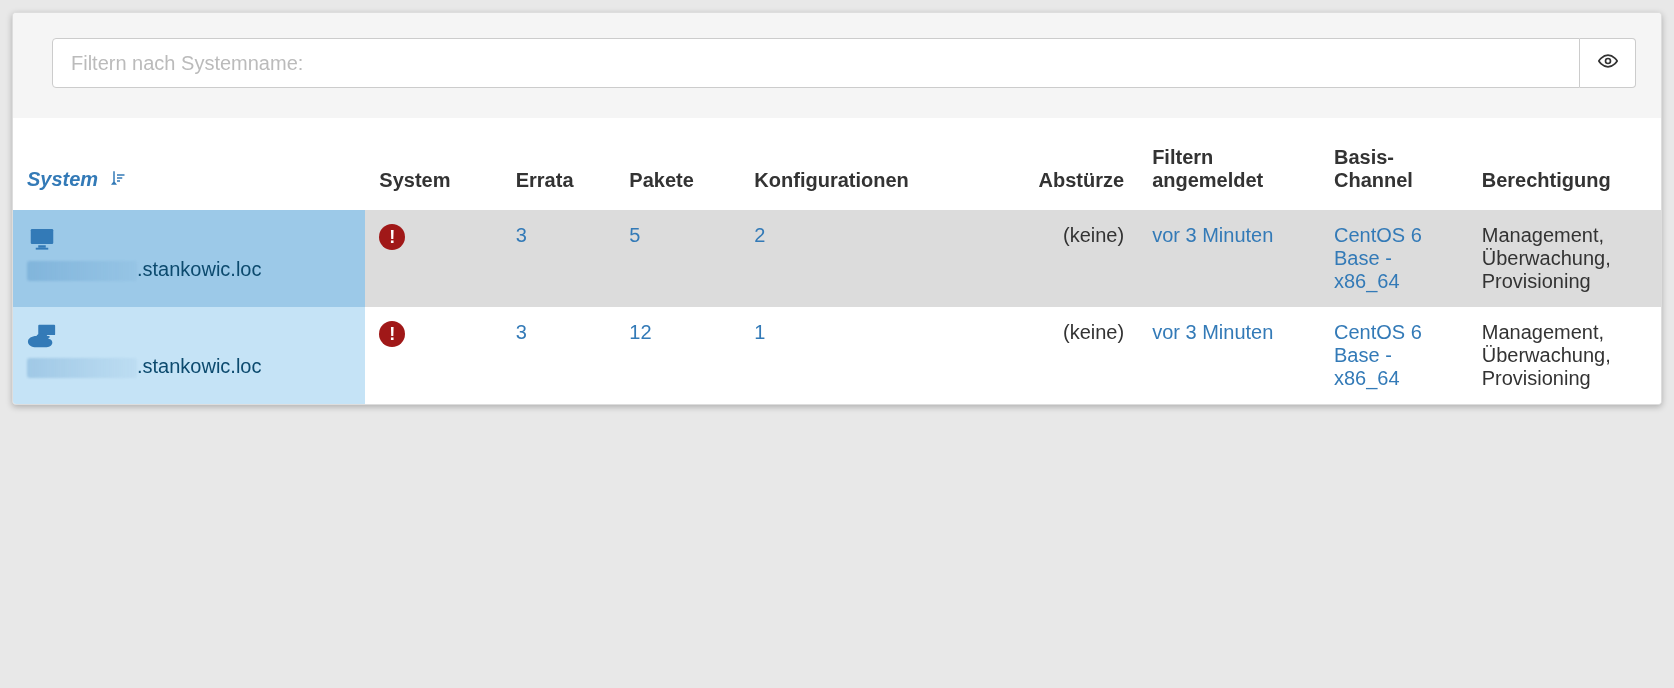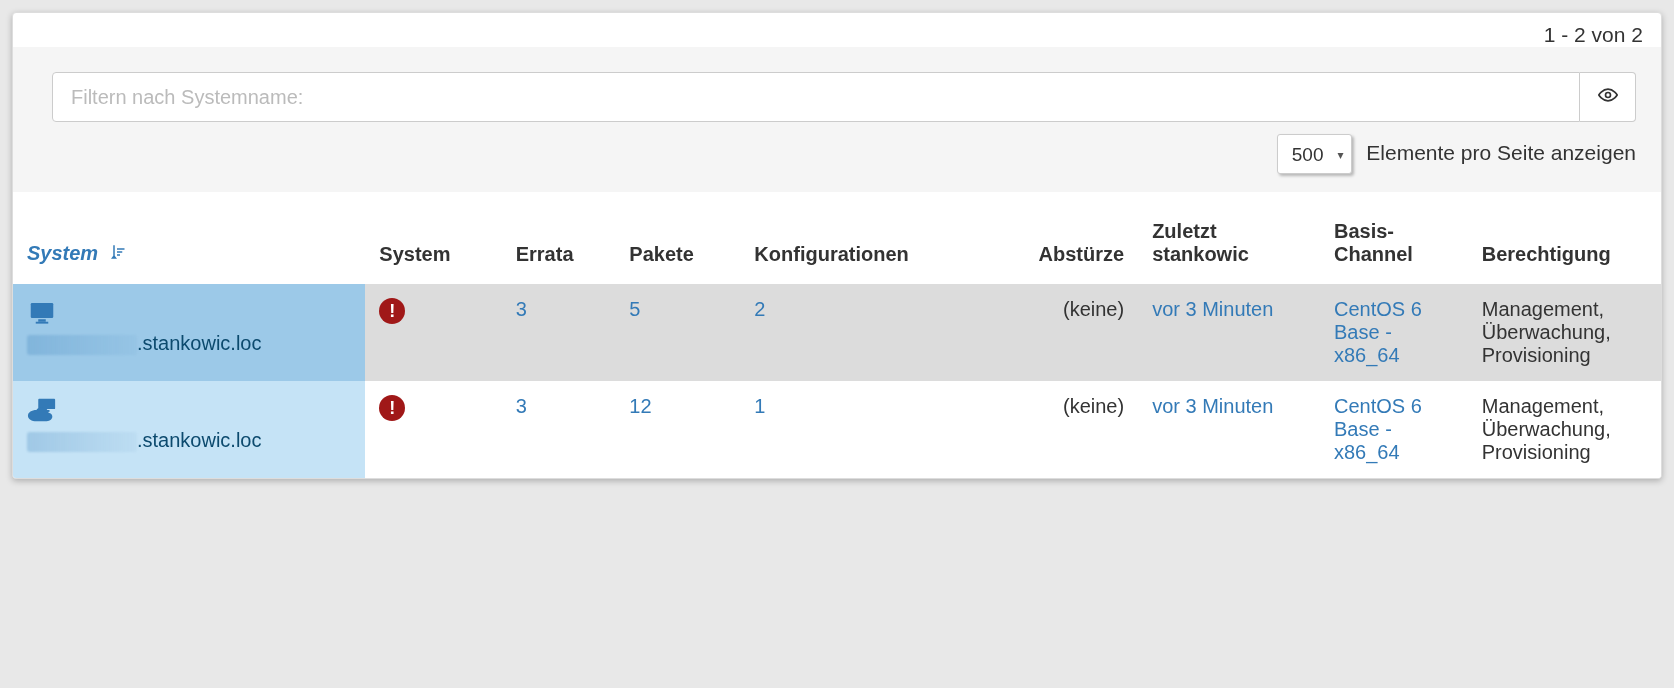--- a/index.html
+++ b/index.html
@@ -157,59 +157,52 @@
     .col-konfig  { width: 220px; }
     .col-absturz { width: 130px; text-align: right; }
     .col-zuletzt { width: 160px; }
     .col-channel { width: 130px; }
     .col-berecht { width: 170px; }
   </style>
 </head>
 <body>
 
 <div class="container">
-  <div class="topbar">1 - 2 von 2</div>
 
   <div class="filter-panel">
     <div class="filter-row">
       <input class="filter-input" type="text" placeholder="Filtern nach Systemname:" style="">
       <div class="eye-button">
         <span>
           <svg viewBox="0 0 24 24" fill="none" stroke="#333" stroke-width="2">
             <path d="M1 12s4-7 11-7 11 7 11 7-4 7-11 7S1 12 1 12z"></path>
             <circle cx="12" cy="12" r="3"></circle>
           </svg>
         </span>
       </div>
-    </div>
-    <div class="pager-row">
-      <span class="pager-select">
-        <span>500</span>
-      </span>
-      <span>Elemente pro Seite anzeigen</span>
     </div>
   </div>
 
   <table>
     <thead>
       <tr>
         <th class="sortable syscell">
           <span>System</span>
           <span class="sort-icon">
             <svg width="18" height="18" viewBox="0 0 24 24" fill="#337ab7">
               <path d="M7 3v14h2V3H7zm0 14l-3 4h8l-3-4H7zM12 7h10v2H12V7zm0 4h7v2h-7v-2zm0 4h4v2h-4v-2z"></path>
             </svg>
           </span>
         </th>
         <th class="col-updates">System</th>
         <th class="col-errata">Errata</th>
         <th class="col-pakete">Pakete</th>
         <th class="col-konfig">Konfigurationen</th>
         <th class="col-absturz">Abstürze</th>
-        <th class="col-zuletzt">Zuletzt stankowic</th>
+        <th class="col-zuletzt">Filtern angemeldet</th>
         <th class="col-channel">Basis-Channel</th>
         <th class="col-berecht">Berechtigung</th>
       </tr>
     </thead>
     <tbody id="tbody">
         <tr class="row-0">
           <td class="syscell">
             <div class="sys-icon">
               <svg viewBox="0 0 24 24" fill="#337ab7">
                 <rect x="3" y="4" width="18" height="12" rx="1"></rect>

